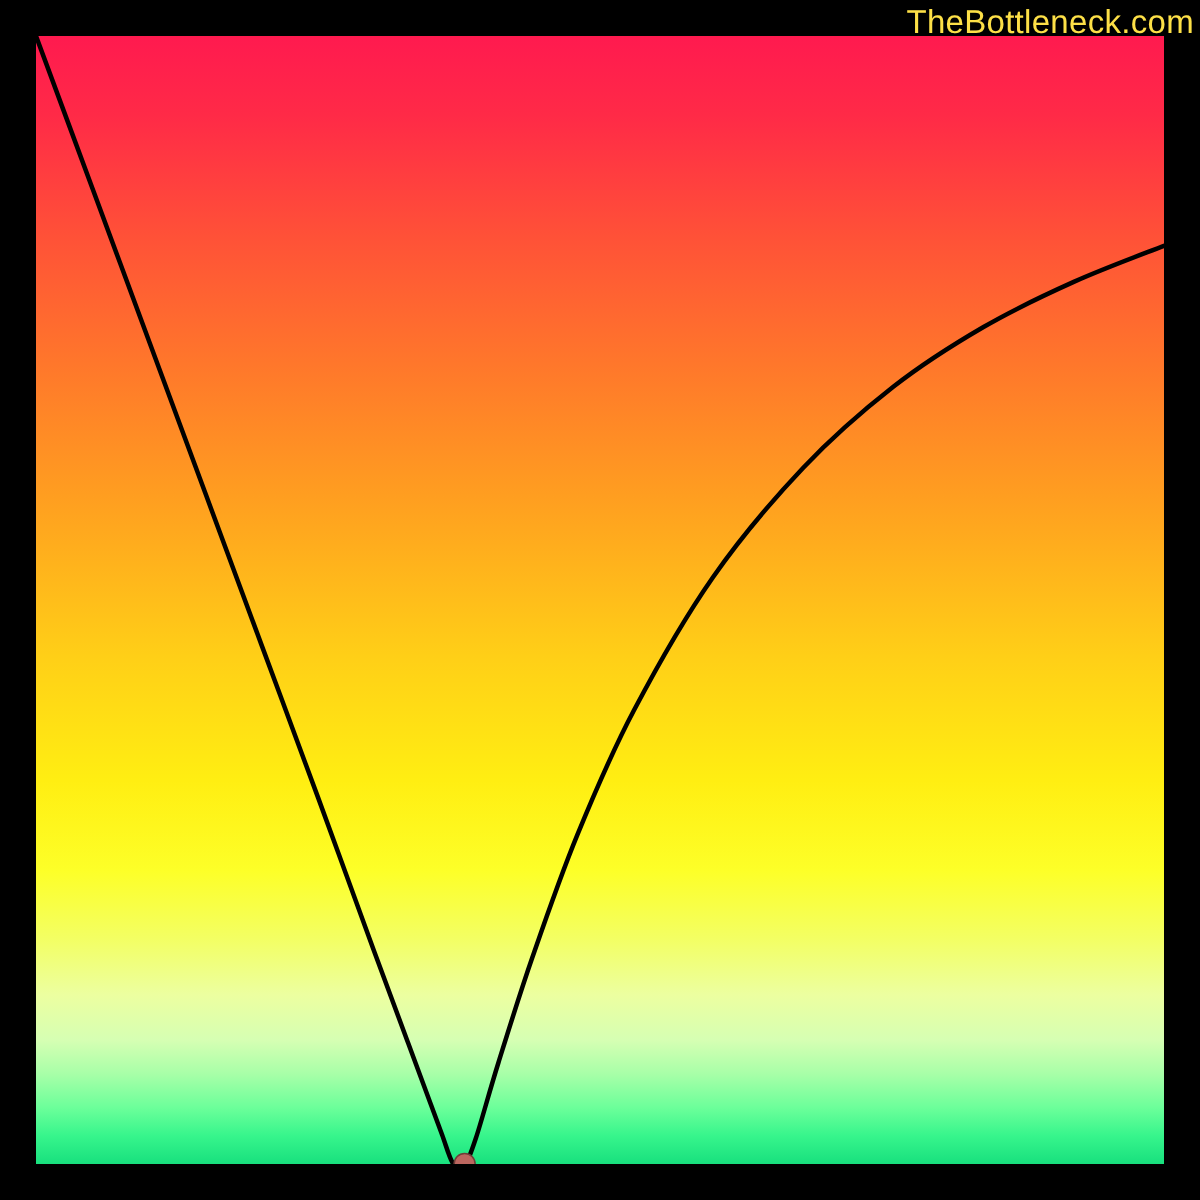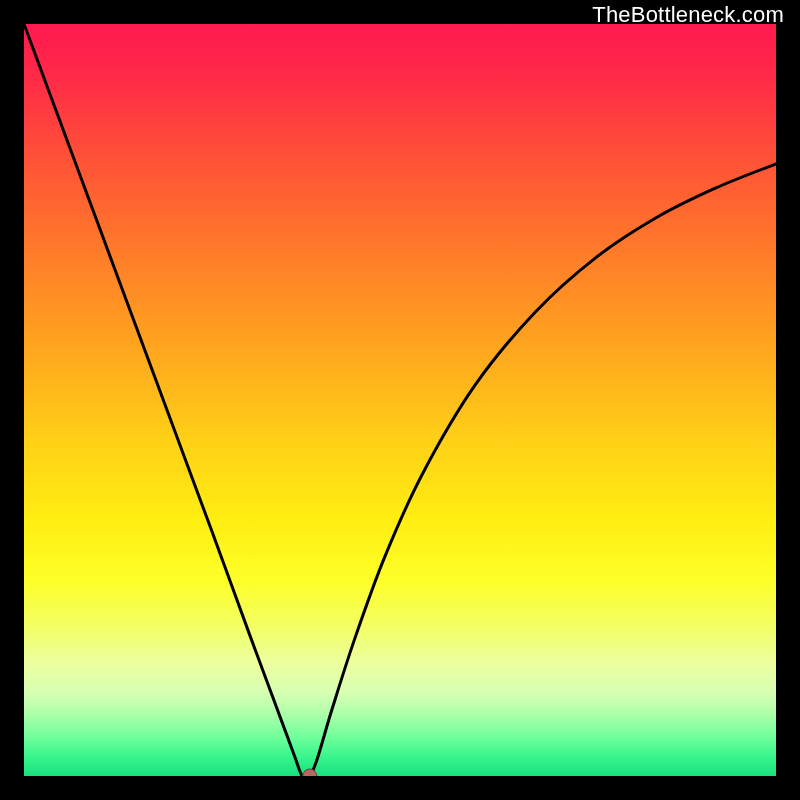--- a/index.html
+++ b/index.html
@@ -13,22 +13,22 @@
   }
   .outer {
     position: relative;
     width: 800px;
     height: 800px;
     background: #000;
   }
   .watermark {
     position: absolute;
     top: 2px;
-    right: 16px;
-    color: #ffffff;
+    right: 4px;
+    color: #fde047;
     font-size: 22px;
     font-weight: 500;
     letter-spacing: 0.2px;
     z-index: 10;
   }
   .plot-frame {
     position: absolute;
     left: 24px;
     top: 24px;
     width: 752px;

